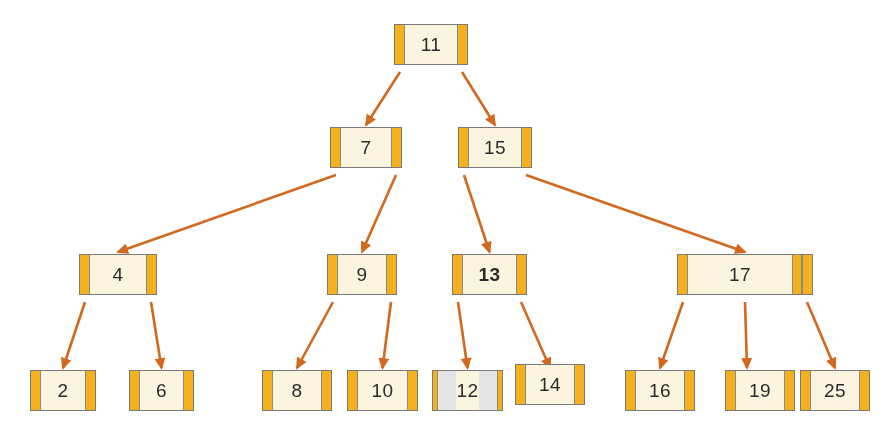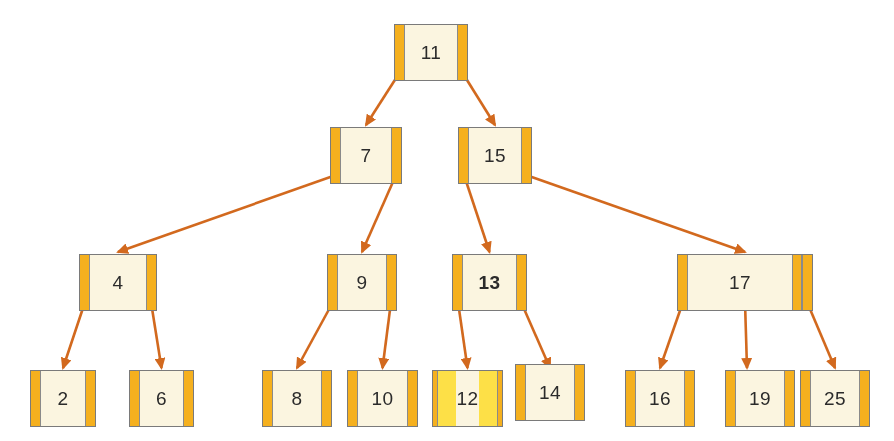--- a/index.html
+++ b/index.html
@@ -16,26 +16,26 @@
     overflow: hidden;
   }
   #edges-layer {
     position: absolute;
     left: 0; top: 0;
     width: 894px; height: 441px;
     pointer-events: none;
   }
   .tree-node {
     position: absolute;
-    height: 57px;
+    height: 41px;
     display: flex;
     align-items: stretch;
     box-sizing: border-box;
     border: 1.5px solid #7a7a7a;
-    background: #fde047;
+    background: #e5e5e5;
   }
   .slot-bar {
     width: 10px;
     background: #f5b01e;
     box-sizing: border-box;
   }
   .slot-bar.inner-l { border-right: 1px solid #8a8a8a; }
   .slot-bar.inner-r { border-left: 1px solid #8a8a8a; }
   .slot-bar.mid { border-left: 1px solid #8a8a8a; border-right: 1px solid #8a8a8a; }
   .key-cell {

